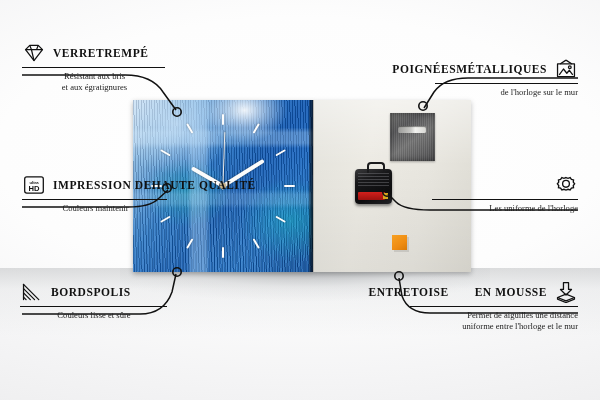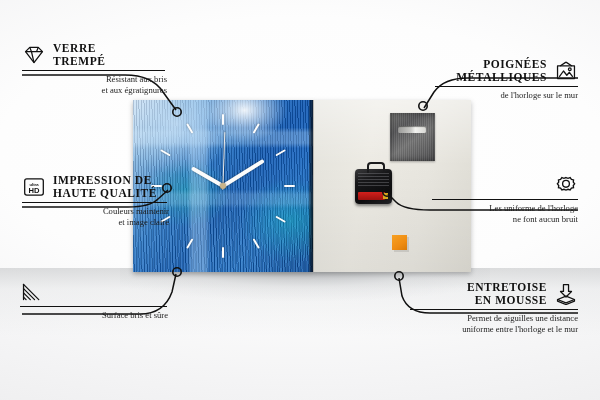--- a/index.html
+++ b/index.html
@@ -127,33 +127,33 @@
   .mech-batt:after{content:"";position:absolute;right:-3px;top:1px;width:3px;height:6px;background:#c8a020;}
   .mech-dot{position:absolute;right:4px;bottom:5px;width:5px;height:6px;background:#d8a71f;}
   .foam{position:absolute;left:78px;top:135px;width:15px;height:15px;
     background:linear-gradient(145deg,#f7a123 0%,#ef8c12 60%,#d97a08 100%);
     box-shadow:2px 2px 0 rgba(0,0,0,.10);}
 
   
   .svgl{position:absolute;inset:0;width:600px;height:400px;pointer-events:none;}
   .callout{position:absolute;}
   .co-title{display:flex;align-items:center;gap:7px;}
-  .co-title .words{display:flex;flex-direction:column;}
+  .co-title .words{display:flex;flex-direction:row;text-align:center;}
   .co-title .words span{
     font-family:"Liberation Serif", serif;
     font-weight:700;font-size:11.5px;letter-spacing:.55px;color:#111;
     line-height:12.5px;text-transform:uppercase;white-space:nowrap;
   }
   .co-rule{height:1.4px;background:#111;margin-top:3px;}
   .co-desc{
     font-family:"Liberation Serif", serif;
     font-size:8.6px;line-height:10.4px;color:#1d1d1d;margin-top:3px;white-space:nowrap;
   }
   .left .co-title{justify-content:flex-start;}
-  .left .co-desc{text-align:right;}
+  .left .co-desc{text-align:center;}
   .right .co-title{justify-content:flex-end;}
   .right .co-desc{text-align:right;}
   .ico{width:24px;height:22px;flex:0 0 auto;display:block;}
 </style>
 </head>
 <body>
 
 <div id="stage">
 
   <div class="ground"></div>
@@ -261,39 +261,42 @@
         <text x="14" y="20" font-family="Liberation Sans, sans-serif" font-size="9" font-weight="700" fill="#111" text-anchor="middle">HD</text>
       </svg>
       <div class="words">
         <span>IMPRESSION DE</span>
         <span>HAUTE QUALITÉ</span>
       </div>
     </div>
     <div class="co-rule" style="width:145px;"></div>
     <div class="co-desc">
       <div>Couleurs maintenir</div>
-      <div>et image claire</div>
     </div>
   </div>
 
   <div class="callout left" style="left:20px;top:281px;width:148px;">
     <div class="co-title">
       <svg class="ico" viewBox="0 0 28 26">
         <g stroke="#111" stroke-width="1.5" stroke-linecap="round">
           <path d="M4,4 L22,22"></path>
             <path d="M4,9 L17,22"></path>
             <path d="M4,14 L12,22"></path>
             <path d="M4,19 L7,22"></path>
           <path d="M4,4 L4,22"></path>
         </g>
       </svg>
+      <div class="words">
+        <span>BORDS</span>
+        <span>POLIS</span>
+      </div>
     </div>
     <div class="co-rule" style="width:147px;"></div>
     <div class="co-desc">
-      <div>Surface bris et sûre</div>
+      <div>Couleurs lisse et sûre</div>
     </div>
   </div>
 
   <div class="callout right" style="left:433px;top:42px;width:145px;margin-top:16px;">
     <div class="co-title">
       <div class="words" style="align-items:flex-end;">
         <span>POIGNÉES</span>
         <span>MÉTALLIQUES</span>
       </div>
       <svg class="ico" viewBox="0 0 28 26">
@@ -318,27 +321,26 @@
           <path d="M14,4.2 L16.4,5.1 L18.9,4.3 L20.4,6.4 L22.9,7 L22.6,9.6 L24.2,11.6 L22.6,13.6
                    L22.9,16.2 L20.4,16.8 L18.9,18.9 L16.4,18.1 L14,19 L11.6,18.1 L9.1,18.9 L7.6,16.8
                    L5.1,16.2 L5.4,13.6 L3.8,11.6 L5.4,9.6 L5.1,7 L7.6,6.4 L9.1,4.3 L11.6,5.1 Z"></path>
           <circle cx="14" cy="11.6" r="4"></circle>
         </g>
       </svg>
     </div>
     <div class="co-rule" style="width:146px;margin-left:2px;"></div>
     <div class="co-desc">
       <div>Les uniforme de l'horloge</div>
-      <div>ne font aucun bruit</div>
     </div>
   </div>
 
   <div class="callout right" style="left:408px;top:281px;width:170px;">
     <div class="co-title">
-      <div class="words" style="align-items:flex-end;">
+      <div class="words" style="align-items:flex-end;gap:26px;">
         <span>ENTRETOISE</span>
         <span>EN MOUSSE</span>
       </div>
       <svg class="ico" viewBox="0 0 28 26">
         <g fill="none" stroke="#111" stroke-width="1.5" stroke-linejoin="round">
           <path d="M11,2 L17,2 L17,10 L20.5,10 L14,16.5 L7.5,10 L11,10 Z"></path>
           <path d="M14,15.5 L24,19.5 L14,23.5 L4,19.5 Z"></path>
           <path d="M4,19.5 L4,21.5 L14,25.5 L24,21.5 L24,19.5"></path>
         </g>
       </svg>

